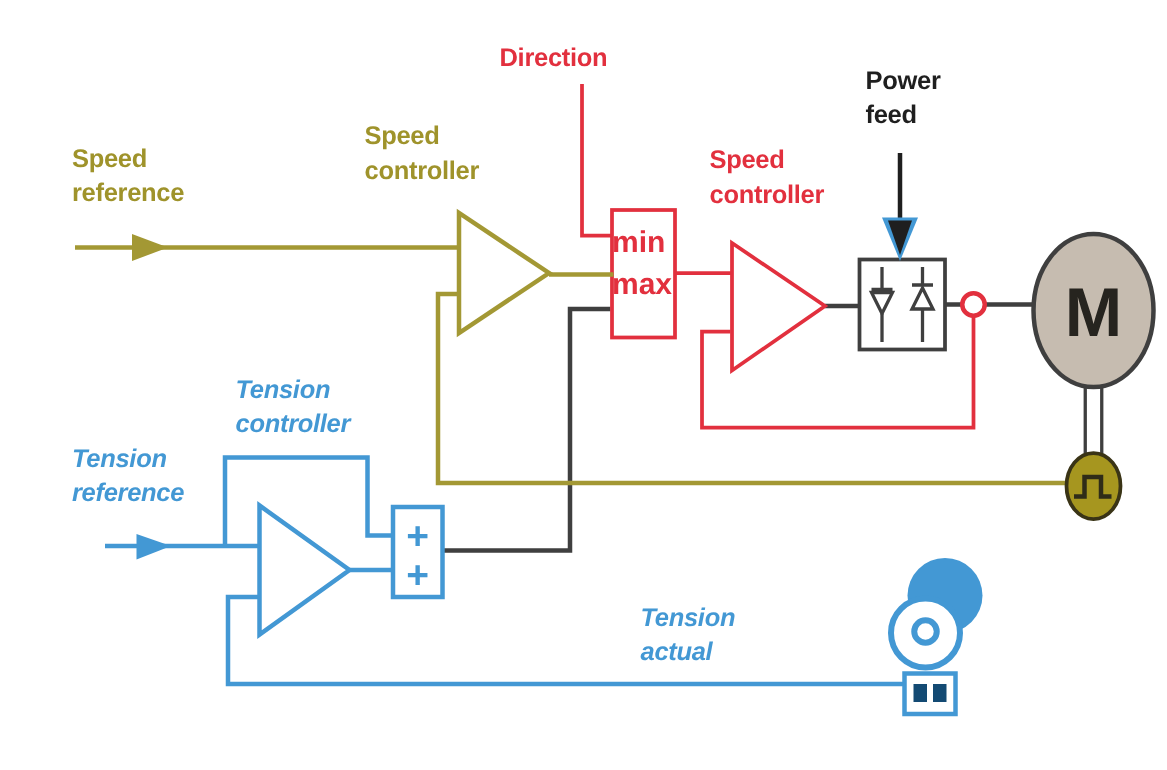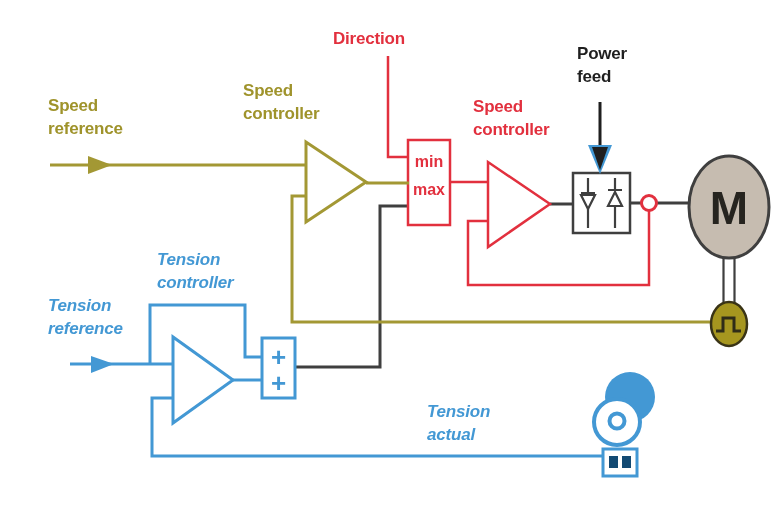--- a/index.html
+++ b/index.html
@@ -5,22 +5,22 @@
   html,body{margin:0;padding:0;background:#ffffff;}
   .canvas{position:relative;width:778px;height:513px;background:#ffffff;overflow:hidden;
           font-family:"Liberation Sans",sans-serif;}
   svg{position:absolute;left:0;top:0;}
   .label{position:absolute;font-weight:bold;font-size:17px;line-height:23px;
          white-space:pre-line;letter-spacing:-0.2px;}
   .olive{color:var(--olive-text);}
   .red{color:var(--red);}
   .blue{color:var(--blue);font-style:italic;}
   .black{color:var(--ink);}
-  .limiter-text{position:absolute;left:408px;top:148px;width:42px;text-align:center;
-         font-weight:bold;font-size:16px;line-height:28px;color:var(--red);white-space:pre-line;}
+  .limiter-text{position:absolute;left:408px;top:148px;width:42px;
+         font-weight:bold;font-size:20px;line-height:28px;color:var(--red);white-space:pre-line;}
   .motor-text{position:absolute;left:689px;top:181px;width:80px;text-align:center;
          font-weight:bold;font-size:46px;color:#26241f;}
   .plus{position:absolute;left:262px;width:33px;text-align:center;font-weight:bold;
          font-size:26px;line-height:26px;color:var(--blue);}
   .plus.top{top:344px;}
   .plus.bottom{top:370px;}
 </style>
 </head>
 <body>
 

